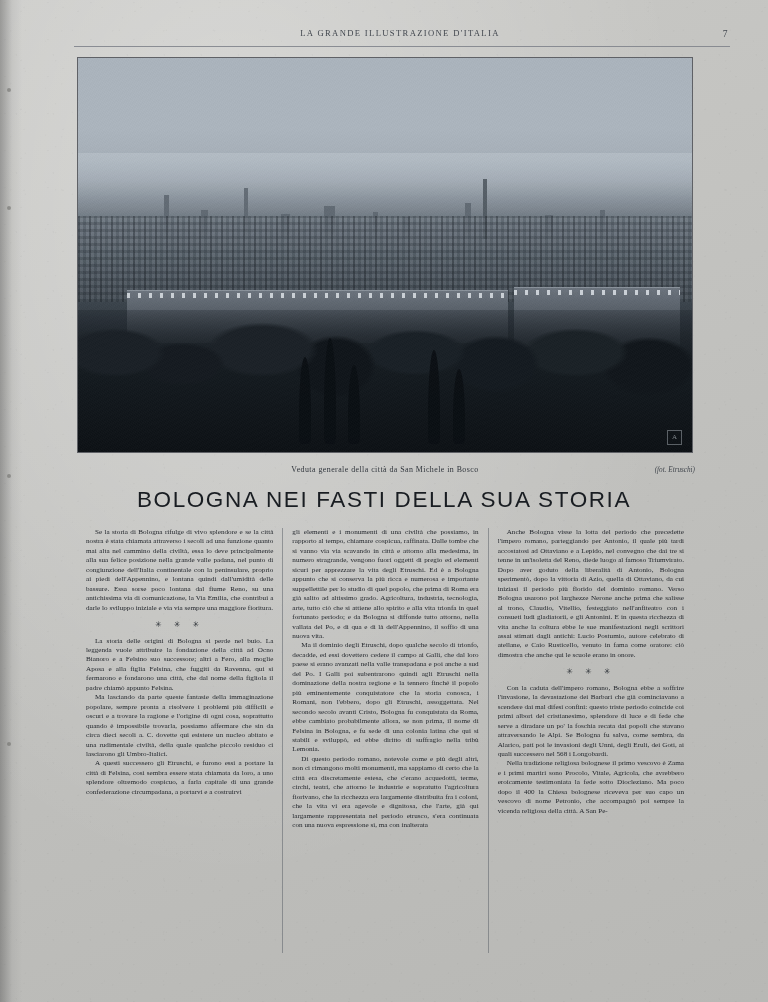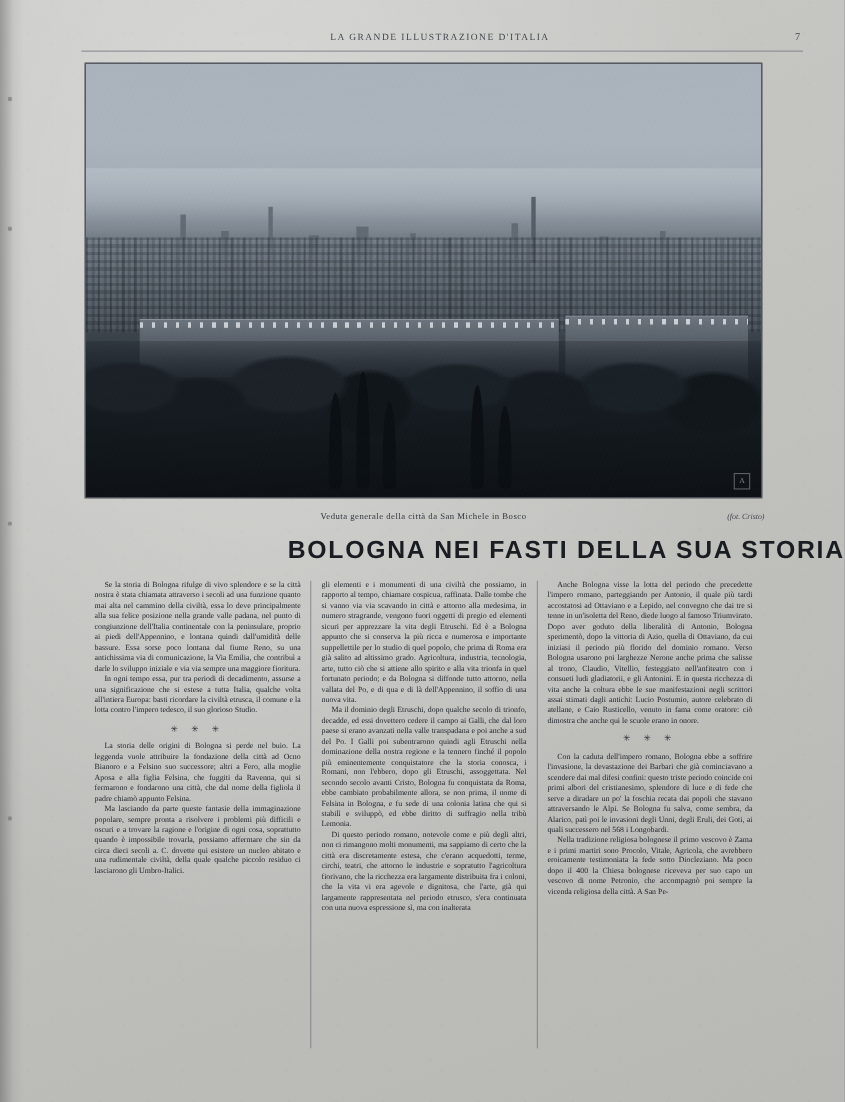--- a/index.html
+++ b/index.html
@@ -251,26 +251,26 @@
     font-style: italic;
     color: #41464d;
     white-space: nowrap;
   }
 
   
   .headline {
     position: absolute;
     left: 0; right: 0;
     top: 487px;
-    text-align: right;
+    text-align: center;
     font-size: 22.5px;
     letter-spacing: 1.6px;
     color: #191d22;
     font-family: "Liberation Sans", sans-serif;
-    font-weight: bold;
+    font-weight: normal;
   }
 
   
   .columns {
     position: absolute;
     left: 77px;
     top: 528px;
     width: 616px;
     height: 425px;
     display: flex;
@@ -355,33 +355,33 @@
     <div class="cypress" style="left:44%; height:20%;"></div>
     <div class="cypress" style="left:57%; height:24%;"></div>
     <div class="cypress" style="left:61%; height:19%;"></div>
 
     <div class="photo-grain"></div>
     <div class="monogram">A</div>
   </div>
 
   <div class="caption-row">
     <div class="caption-main">Veduta generale della città da San Michele in Bosco</div>
-    <div class="caption-credit">(fot. Cristo)</div>
+    <div class="caption-credit">(fot. Etruschi)</div>
   </div>
 
   <div class="headline">BOLOGNA NEI FASTI DELLA SUA STORIA</div>
 
   <div class="columns">
 
     <div class="col">
       <p>Se la storia di Bologna rifulge di vivo splendore e se la città nostra è stata chiamata attraverso i secoli ad una funzione quanto mai alta nel cammino della civiltà, essa lo deve principalmente alla sua felice posizione nella grande valle padana, nel punto di congiunzione dell'Italia continentale con la peninsulare, proprio ai piedi dell'Appennino, e lontana quindi dall'umidità delle bassure. Essa sorse poco lontana dal fiume Reno, su una antichissima via di comunicazione, la Via Emilia, che contribuì a darle lo sviluppo iniziale e via via sempre una maggiore fioritura.</p>
-      <p>In ogni tempo essa, pur tra periodi di decadimento, assurse a una significazione che si estese a tutta Italia, qualche volta all'intiera Europa: basti ricordare la civiltà etrusca, il comune e la lotta contro l'impero tedesco, il suo glorioso Studio.</p>
       <p class="stars">✳ ✳ ✳</p>
       <p>La storia delle origini di Bologna si perde nel buio. La leggenda vuole attribuire la fondazione della città ad Ocno Bianoro e a Felsino suo successore; altri a Fero, alla moglie Aposa e alla figlia Felsina, che fuggiti da Ravenna, qui si fermarono e fondarono una città, che dal nome della figliola il padre chiamò appunto Felsina.</p>
       <p>Ma lasciando da parte queste fantasie della immaginazione popolare, sempre pronta a risolvere i problemi più difficili e oscuri e a trovare la ragione e l'origine di ogni cosa, soprattutto quando è impossibile trovarla, possiamo affermare che sin da circa dieci secoli a. C. dovette qui esistere un nucleo abitato e una rudimentale civiltà, della quale qualche piccolo residuo ci lasciarono gli Umbro-Italici.</p>
+      <p>A questi successero gli Etruschi, e furono essi a portare la città di Felsina, così sembra essere stata chiamata da loro, a uno splendore oltremodo cospicuo, a farla capitale di una grande confederazione circumpadana, a portarvi e a costruirvi</p>
     </div>
 
     <div class="col">
       <p class="noindent">gli elementi e i monumenti di una civiltà che possiamo, in rapporto al tempo, chiamare cospicua, raffinata. Dalle tombe che si vanno via via scavando in città e attorno alla medesima, in numero stragrande, vengono fuori oggetti di pregio ed elementi sicuri per apprezzare la vita degli Etruschi. Ed è a Bologna appunto che si conserva la più ricca e numerosa e importante suppellettile per lo studio di quel popolo, che prima di Roma era già salito ad altissimo grado. Agricoltura, industria, tecnologia, arte, tutto ciò che si attiene allo spirito e alla vita trionfa in quel fortunato periodo; e da Bologna si diffonde tutto attorno, nella vallata del Po, e di qua e di là dell'Appennino, il soffio di una nuova vita.</p>
       <p>Ma il dominio degli Etruschi, dopo qualche secolo di trionfo, decadde, ed essi dovettero cedere il campo ai Galli, che dal loro paese si erano avanzati nella valle transpadana e poi anche a sud del Po. I Galli poi subentrarono quindi agli Etruschi nella dominazione della nostra regione e la tennero finché il popolo più eminentemente conquistatore che la storia conosca, i Romani, non l'ebbero, dopo gli Etruschi, assoggettata. Nel secondo secolo avanti Cristo, Bologna fu conquistata da Roma, ebbe cambiato probabilmente allora, se non prima, il nome di Felsina in Bologna, e fu sede di una colonia latina che qui si stabilì e sviluppò, ed ebbe diritto di suffragio nella tribù Lemonia.</p>
       <p>Di questo periodo romano, notevole come e più degli altri, non ci rimangono molti monumenti, ma sappiamo di certo che la città era discretamente estesa, che c'erano acquedotti, terme, circhi, teatri, che attorno le industrie e sopratutto l'agricoltura fiorivano, che la ricchezza era largamente distribuita fra i coloni, che la vita vi era agevole e dignitosa, che l'arte, già qui largamente rappresentata nel periodo etrusco, s'era continuata con una nuova espressione sì, ma con inalterata</p>
     </div>
 
     <div class="col">
       <p>Anche Bologna visse la lotta del periodo che precedette l'impero romano, parteggiando per Antonio, il quale più tardi accostatosi ad Ottaviano e a Lepido, nel convegno che dai tre si tenne in un'isoletta del Reno, diede luogo al famoso Triumvirato. Dopo aver goduto della liberalità di Antonio, Bologna sperimentò, dopo la vittoria di Azio, quella di Ottaviano, da cui iniziasi il periodo più florido del dominio romano. Verso Bologna usarono poi larghezze Nerone anche prima che salisse al trono, Claudio, Vitellio, festeggiato nell'anfiteatro con i consueti ludi gladiatorii, e gli Antonini. E in questa ricchezza di vita anche la coltura ebbe le sue manifestazioni negli scrittori assai stimati dagli antichi: Lucio Postumio, autore celebrato di atellane, e Caio Rusticello, venuto in fama come oratore: ciò dimostra che anche qui le scuole erano in onore.</p>

